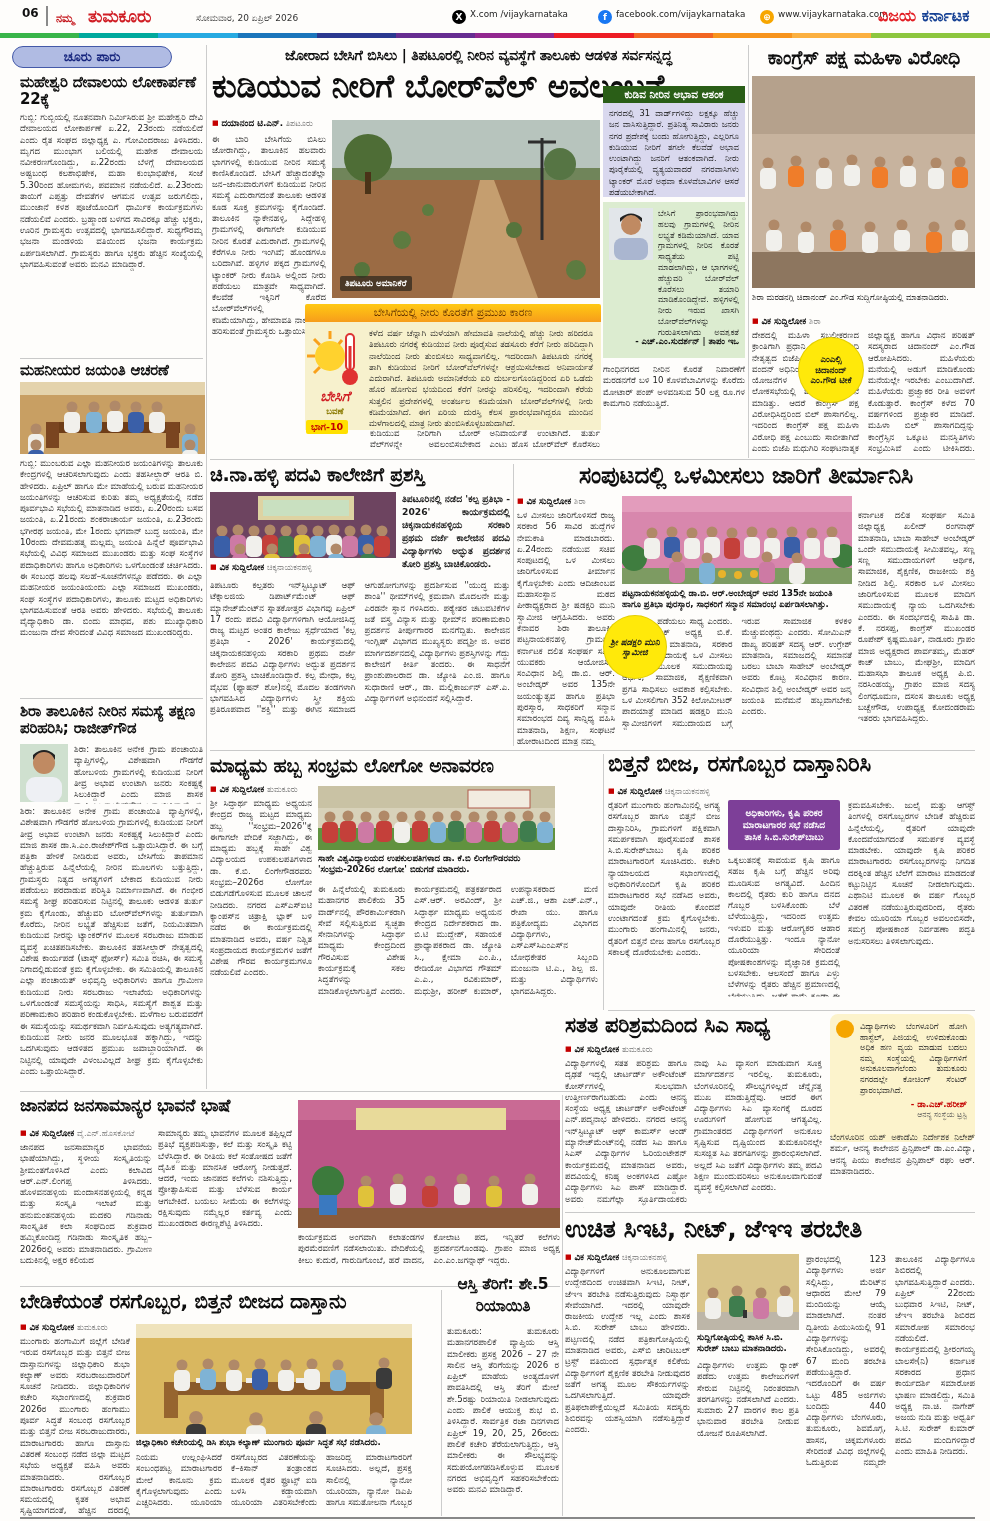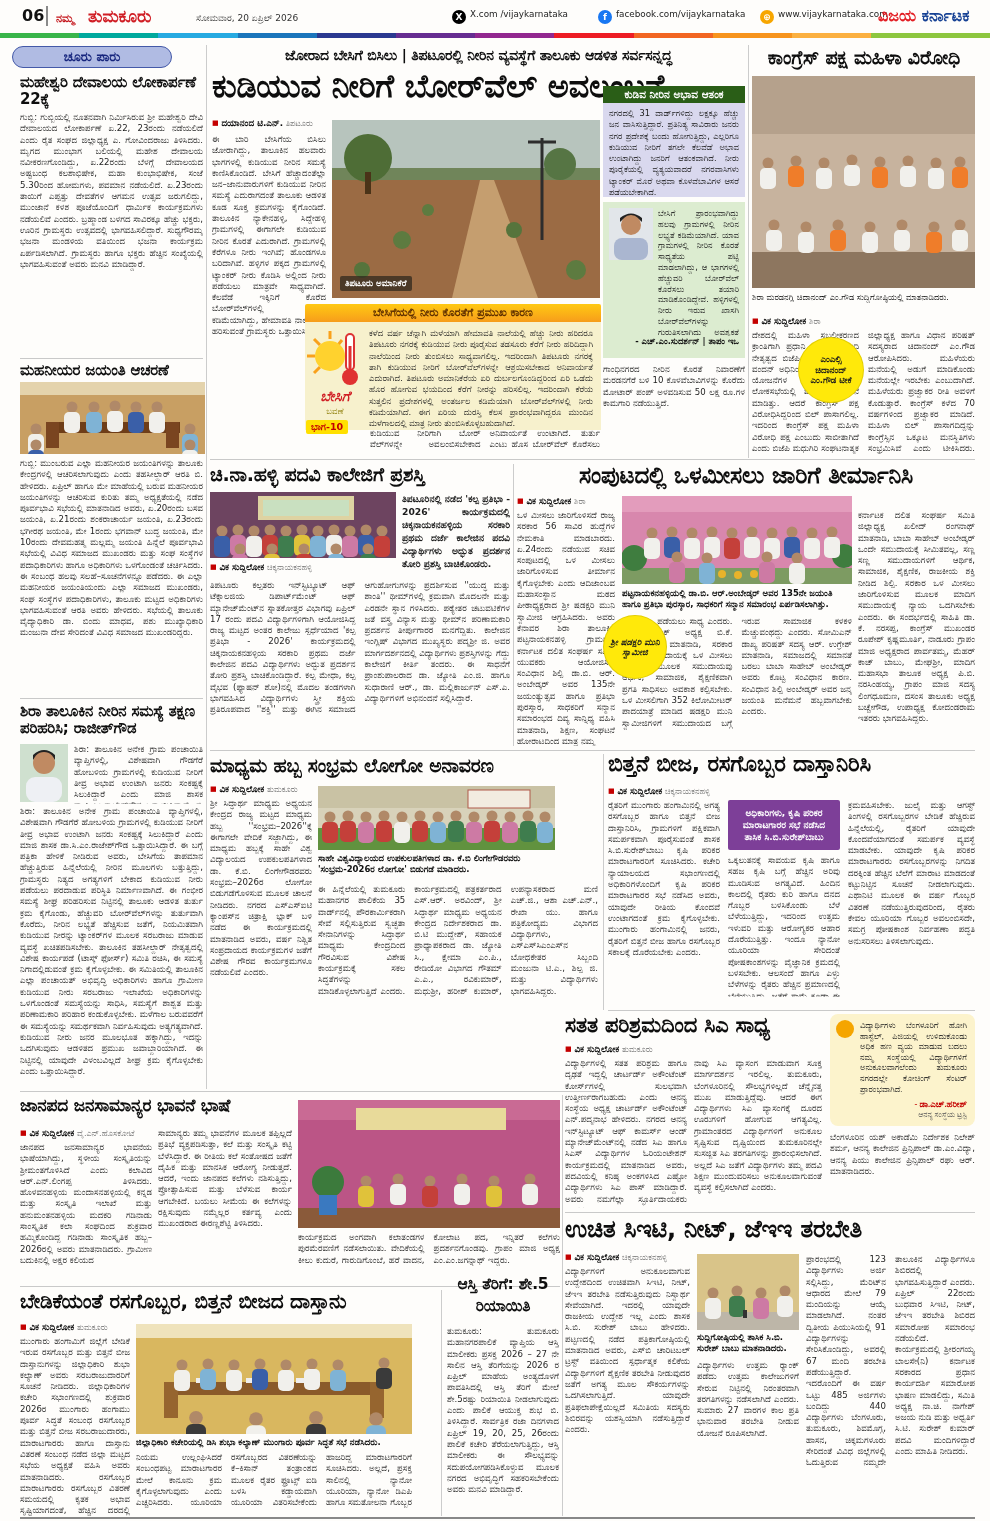--- a/index.html
+++ b/index.html
@@ -15,21 +15,21 @@
   .vline{position:absolute;width:1px;background:#cccccc;}
   .hline{position:absolute;height:1px;background:#c9c9c9;}
   .cols2{column-count:2;column-gap:9px;}
   .cols3{column-count:3;column-gap:9px;}
   .ycirc{border-radius:50%;background:#ffe90a;color:#1c1c1c;font-weight:700;text-align:center;display:flex;align-items:center;justify-content:center;font-size:8.6px;line-height:10.5px;padding:5px;box-sizing:border-box;box-shadow:0 0 0 1px #e3ce00;}
   .photo{display:block;background:#bbb;}
   .chip{position:absolute;background:rgba(45,38,28,.72);color:#fff;font-size:8.5px;font-weight:700;padding:2px 5px;border-radius:2px;}
   .sicon{display:inline-flex;width:14px;height:14px;border-radius:50%;color:#fff;font-size:9px;font-weight:700;align-items:center;justify-content:center;vertical-align:-3px;margin-right:4px;}
   .rainbow{position:absolute;left:0;top:33px;width:990px;height:5px;background:linear-gradient(90deg,#39b54a 0 8%,#00a99d 8% 16%,#27aae1 16% 24%,#1b75bb 24% 32%,#2b3990 32% 40%,#662d91 40% 48%,#92278f 48% 56%,#ed1c24 56% 64%,#f26522 64% 72%,#f7941d 72% 80%,#fbb040 80% 88%,#8dc63f 88% 100%);}
   .c-w{color:#f1f0ec}.c-o{color:#ef7d2a}.c-r{color:#c4403a}.c-g{color:#3f7d4e}.c-b{color:#3a5fa8}.c-p{color:#cd7aa4}.c-y{color:#e0c23a}.c-k{color:#3a3a3a}.c-c{color:#7fb3d5}
-  .reasonhead{background:linear-gradient(#ffc913,#f79d1b);color:#5f2f00;font-weight:700;font-size:11px;text-align:center;line-height:18px;border-radius:2px 2px 0 0;}
+  .reasonhead{background:linear-gradient(#ffc913,#f79d1b);color:#5f2f00;font-weight:400;font-size:11px;text-align:center;line-height:18px;border-radius:2px 2px 0 0;}
   .reasonbody{background:#f7f1cd;padding:6px 8px 6px 64px;}
   .sidehead{background:#2a5e17;color:#fff;font-weight:700;font-size:10.5px;text-align:center;line-height:17px;}
   .purplebox{background:#7d3f98;color:#fff;font-weight:700;font-size:9px;line-height:12px;text-align:center;padding:7px 5px;border-radius:2px;}
   .quotebox{background:#fcf3cc;border-radius:8px;padding:7px 8px 6px 8px;box-sizing:border-box;}
   .pill{background:#b0bbe3;border:1.5px solid #4459a8;border-radius:11px;color:#16257d;font-weight:700;font-size:13px;text-align:center;line-height:19px;}
 </style>
 </head>
 <body>
 
 <svg width="0" height="0" style="position:absolute" aria-hidden="true">
@@ -37,21 +37,21 @@
   <g id="prs">
         <circle cx="0" cy="-9" r="5.5" fill="#b08968"></circle>
         <rect x="-8" y="-4" width="16" height="21" rx="5" fill="currentColor"></rect>
       </g>
 </defs>
   </svg>
 
 <div class="page">
 
   <div class="abs" style="left:0;top:0;width:990px;height:33px;">
-    <span class="abs" style="left:22px;top:6px;font-size:16px;font-weight:700;color:#111;">06</span>
+    <span class="abs" style="left:22px;top:6px;font-size:12px;font-weight:700;color:#111;">06</span>
     <span class="abs" style="left:46px;top:6px;width:2px;height:20px;background:#8a8a8a;"></span>
     <span class="abs" style="left:56px;top:12px;font-size:11px;font-weight:700;color:#c4161c;">ನಮ್ಮ</span>
     <span class="abs" style="left:88px;top:6px;font-size:17px;font-weight:700;color:#d01e25;">ತುಮಕೂರು</span>
     <span class="abs" style="left:196px;top:13px;font-size:9px;color:#333;">ಸೋಮವಾರ, 20 ಏಪ್ರಿಲ್ 2026</span>
     <span class="abs" style="left:452px;top:9px;font-size:8.8px;color:#222;"><span class="sicon" style="background:#000;">X</span><span>X.com /vijaykarnataka</span></span>
     <span class="abs" style="left:598px;top:9px;font-size:8.8px;color:#222;"><span class="sicon" style="background:#1877f2;">f</span><span>facebook.com/vijaykarnataka</span></span>
     <span class="abs" style="left:760px;top:9px;font-size:8.8px;color:#222;"><span class="sicon" style="background:#f7a600;">⊕</span><span>www.vijaykarnataka.com</span></span>
     <span class="abs" style="left:878px;top:6px;font-size:16px;font-weight:700;">
       <span style="color:#e31e24;">ವಿಜಯ</span>
       <span style="color:#164194;">ಕರ್ನಾಟಕ</span>
@@ -135,21 +135,21 @@
         <line x1="8" y1="9" x2="14" y2="15"></line>
         <line x1="8" y1="43" x2="14" y2="37"></line>
         <line x1="36" y1="10" x2="32" y2="15"></line>
       </g>
     <circle cx="24" cy="26" r="15" fill="#ffd22e"></circle>
     <rect x="40" y="4" width="8" height="36" rx="4" fill="#fff" stroke="#d33" stroke-width="2"></rect>
     <rect x="42.5" y="16" width="3" height="28" fill="#e03131"></rect>
       <circle cx="44" cy="47" r="8" fill="#e03131"></circle>
   </svg>
   <div class="abs" style="left:304px;top:388px;width:62px;text-align:center;font-size:14px;font-weight:700;color:#d01e25;font-style:italic;">ಬೇಸಿಗೆ</div>
-  <div class="abs" style="left:304px;top:406px;width:62px;text-align:center;font-size:8.5px;font-weight:400;color:#8a7a00;">ಬವಣೆ</div>
+  <div class="abs" style="left:304px;top:406px;width:62px;text-align:center;font-size:8.5px;font-weight:700;color:#8a7a00;">ಬವಣೆ</div>
   <div class="abs" style="left:306px;top:420px;background:#ffe000;color:#c40000;font-weight:700;font-size:9.5px;padding:1px 5px;border-radius:2px;">ಭಾಗ-10</div>
   <div class="abs bt cols2" style="left:370px;top:428px;width:230px;height:30px;">ಕುಡಿಯುವ ನೀರಿಗಾಗಿ ಬೋರ್ ವೆಲ್‌ಗಳನ್ನೇ ಅವಲಂಬಿಸಬೇಕಾದ ಅನಿವಾರ್ಯತೆ ಉಂಟಾಗಿದೆ. ತುರ್ತು ಎಂಟು ಹೊಸ ಬೋರ್‌ವೆಲ್ ಕೊರೆಸಲು ಅನುಮೋದನೆ ಪಡೆದುಕೊಂಡಿದ್ದು, ಈಗಾಗಲೇ ನಾಲ್ಕು ಕೊಳವೆಬಾವಿ ಕೊರೆಯಲಾಗಿದೆ. ತಿಪಟೂರು ನಗರಕ್ಕೆ ನೀರು ಪೂರೈಸಲು 241 ಕೋಟಿ ವೆಚ್ಚದ ಬಾಗೂರು ನೀರನ್ನು ಪಡೆದುಕೊಳ್ಳಲಾಗುತ್ತಿದೆ. ನಗರದ ಆರು ಓವರ್ ಹೆಡ್ ಟ್ಯಾಂಕ್‌ಗಳನ್ನು ನೀರಿನ ಸಂಗ್ರಹಣೆಗೆ ಬಳಸಿಕೊಳ್ಳಲಾಗುತ್ತಿದ್ದು, ಇದರ ಒಟ್ಟು ಸಾಮರ್ಥ್ಯ 50 ಲಕ್ಷ ಲೀಟರ್ ಆಗಿದೆ.</div>
 
   <div class="abs sidehead" style="left:603px;top:86px;width:142px;">ಕುಡಿವ ನೀರಿನ ಅಭಾವ ಆತಂಕ</div>
   <div class="abs bt" style="left:603px;top:103px;width:142px;height:94px;background:#d9d8ee;padding:5px 6px;box-sizing:border-box;font-size:8.3px;">ನಗರದಲ್ಲಿ 31 ವಾರ್ಡ್‌ಗಳಿದ್ದು ಲಕ್ಷಕ್ಕೂ ಹೆಚ್ಚು ಜನ ವಾಸಿಸುತ್ತಿದ್ದಾರೆ. ಪ್ರತಿನಿತ್ಯ ಸಾವಿರಾರು ಜನರು ನಗರ ಪ್ರದೇಶಕ್ಕೆ ಬಂದು ಹೋಗುತ್ತಿದ್ದು, ಎಲ್ಲರಿಗೂ ಕುಡಿಯುವ ನೀರಿಗೆ ತಗಲೇ ಕೆಲವೆಡೆ ಅಭಾವ ಉಂಟಾಗಿದ್ದು ಜನರಿಗೆ ಆತಂಕವಾಗಿದೆ. ನೀರು ಪೂರೈಕೆಯಲ್ಲಿ ವ್ಯತ್ಯಯವಾದರೆ ನಗರವಾಸಿಗಳು ಟ್ಯಾಂಕರ್ ಮೊರೆ ಅಥವಾ ಕೊಳವೆಬಾವಿಗಳ ಆಸರೆ ಪಡೆಯಬೇಕಾಗಿದೆ.</div>
   <div class="abs" style="left:603px;top:202px;width:142px;height:156px;background:#dcecd0;padding:6px;box-sizing:border-box;">
     <svg class="photo" width="44" height="52" viewBox="0 0 44 52" style="float:left;margin:0 5px 3px 0;">
       <rect width="44" height="52" fill="#e2e6ea"></rect>
         <path d="M11 14 Q22 3 33 14 L33 10 Q22 1 11 10 Z" fill="#222"></path>
         <circle cx="22" cy="17" r="10" fill="#c08a62"></circle>
@@ -301,21 +301,21 @@
     <div class="bt" style="height:142px;">ಒಕ್ಕಲುತನಕ್ಕೆ ಸಾವಯವ ಕೃಷಿ ಹಾಗೂ ಸಹಜ ಕೃಷಿ ಬಗ್ಗೆ ಹೆಚ್ಚಿನ ಅರಿವು ಮೂಡಿಸುವ ಅಗತ್ಯವಿದೆ. ಹಿಂದಿನ ಕಾಲದಲ್ಲಿ ರೈತರು ಕುರಿ ಹಾಗೂ ದನದ ಗೊಬ್ಬರ ಬಳಸಿಕೊಂಡು ಬೆಳೆ ಬೆಳೆಯುತ್ತಿದ್ದು, ಇದರಿಂದ ಉತ್ತಮ ಇಳುವರಿ ಮತ್ತು ಆರೋಗ್ಯಕರ ಆಹಾರ ದೊರೆಯುತ್ತಿತ್ತು. ಇಂದೂ ನ್ಯಾನೋ ಯೂರಿಯಾ ಸೇರಿದಂತೆ ಪೋಷಕಾಂಶಗಳನ್ನು ವೈಜ್ಞಾನಿಕ ಕ್ರಮದಲ್ಲಿ ಬಳಸಬೇಕು. ಆಲಸಂದೆ ಹಾಗೂ ಎಳ್ಳು ಬೆಳೆಗಳನ್ನು ರೈತರು ಹೆಚ್ಚಿನ ಪ್ರಮಾಣದಲ್ಲಿ ಬೆಳೆಯುತ್ತಿದ್ದು, ಜತೆಗೆ ಸಾಮೆ ಕೂಡಾ ಈ ಭಾಗದ ಬೆಳೆಯುತ್ತಿದ್ದಾರೆ. ಈ ಹಿನ್ನೆಲೆಯಲ್ಲಿ ಆಗತ್ಯ ಬಿತ್ತನೆ ಬೀಜ ಮತ್ತು ರಸಗೊಬ್ಬರ ಮುಂಚಿತವಾಗಿ ದಾಸ್ತಾನಿರಿಸುವುದು ಆವಶ್ಯಕ ಎಂದರು.</div>
   </div>
   <div class="abs bt" style="left:848px;top:800px;width:127px;height:208px;">ಕ್ರಮವಹಿಸಬೇಕು. ಜುಲೈ ಮತ್ತು ಆಗಸ್ಟ್ ತಿಂಗಳಲ್ಲಿ ರಸಗೊಬ್ಬರಗಳ ಬೇಡಿಕೆ ಹೆಚ್ಚಿರುವ ಹಿನ್ನೆಲೆಯಲ್ಲಿ, ರೈತರಿಗೆ ಯಾವುದೇ ಕೊಂದವೆಯಾಗದಂತೆ ಸಮರ್ಪಕ ವ್ಯವಸ್ಥೆ ಮಾಡಬೇಕು. ಯಾವುದೇ ಕೃಷಿ ಪರಿಕರ ಮಾರಾಟಗಾರರು ರಸಗೊಬ್ಬರಗಳನ್ನು ನಿಗದಿತ ದರಕ್ಕಿಂತ ಹೆಚ್ಚಿನ ಬೆಲೆಗೆ ಮಾರಾಟ ಮಾಡದಂತೆ ಕಟ್ಟುನಿಟ್ಟಿನ ಸೂಚನೆ ನೀಡಲಾಗುವುದು. ಎಥಾನಿಟಿ ಮೂಲಕ ಈ ವರ್ಷ ಗೊಬ್ಬರ ವಿತರಣೆ ನಡೆಯುತ್ತಿರುವುದರಿಂದ, ರೈತರು ಕೇವಲ ಯೂರಿಯಾ ಗೊಬ್ಬರ ಅವಲಂಬಿಸದೇ, ಸಮಗ್ರ ಪೋಷಕಾಂಶ ನಿರ್ವಹಣಾ ಪದ್ಧತಿ ಅನುಸರಿಸಲು ತಿಳಿಸಲಾಗುವುದು.</div>
 
   <div class="hline" style="left:608px;top:1010px;width:367px;"></div>
 
   <div class="abs hl" style="left:565px;top:1014px;width:258px;font-size:21px;">ಸತತ ಪರಿಶ್ರಮದಿಂದ ಸಿಎ ಸಾಧ್ಯ</div>
   <div class="abs byline" style="left:565px;top:1044px;">
     <span class="sq">■</span> <b>ವಿಕ ಸುದ್ದಿಲೋಕ</b> <span class="loc">ತುಮಕೂರು</span>
   </div>
-  <div class="abs quotebox" style="left:830px;top:1014px;width:145px;height:112px;font-family:Liberation Serif, serif;">
+  <div class="abs quotebox" style="left:830px;top:1014px;width:145px;height:128px;">
     <span style="position:absolute;left:6px;top:6px;width:18px;height:18px;border-radius:50%;background:#f5a500;display:inline-block;"></span>
     <div class="bt" style="font-size:8.2px;line-height:10.6px;height:78px;padding-left:22px;">ವಿದ್ಯಾರ್ಥಿಗಳು ಬೆಂಗಳೂರಿಗೆ ಹೋಗಿ ಹಾಸ್ಟೆಲ್, ಪಿಜಿಯಲ್ಲಿ ಉಳಿದುಕೊಂಡು ಅಧಿಕ ಹಣ ವ್ಯಯ ಮಾಡುವ ಬದಲು ನಮ್ಮ ಸಂಸ್ಥೆಯಲ್ಲಿ ವಿದ್ಯಾರ್ಥಿಗಳಿಗೆ ಅನುಕೂಲವಾಗಲೆಂದು ತುಮಕೂರು ನಗರದಲ್ಲೇ ಕೋಚಿಂಗ್ ಸೆಂಟರ್ ಪ್ರಾರಂಭವಾಗಿದೆ.</div>
     <div style="font-size:8.6px;font-weight:700;color:#c40000;text-align:right;">- ಡಾ.ಎಚ್.ಹರೀಶ್</div>
     <div style="font-size:7.6px;color:#555;text-align:right;">ಆನನ್ಯ ಸಂಸ್ಥೆಯ ಟ್ರಸ್ಟಿ</div>
   </div>
   <div class="abs bt" style="left:565px;top:1058px;width:122px;height:150px;">ವಿದ್ಯಾರ್ಥಿಗಳಲ್ಲಿ ಸತತ ಪರಿಶ್ರಮ ಹಾಗೂ ದೃಢತೆ ಇದ್ದಲ್ಲಿ ಚಾರ್ಟರ್ಡ್ ಅಕೌಂಟೆಂಟ್ ಕೋರ್ಸ್‌ಗಳಲ್ಲಿ ಸುಲಭವಾಗಿ ಉತ್ತೀರ್ಣರಾಗಬಹುದು ಎಂದು ಆನನ್ಯ ಸಂಸ್ಥೆಯ ಅಧ್ಯಕ್ಷ ಚಾರ್ಟರ್ಡ್ ಅಕೌಂಟೆಂಟ್ ಎನ್.ಪದ್ಮನಾಭ ಹೇಳಿದರು. ನಗರದ ಆನನ್ಯ ಇನ್‌ಸ್ಟಿಟ್ಯೂಟ್ ಆಫ್ ಕಾಮರ್ಸ್ ಆಂಡ್ ಮ್ಯಾನೇಜ್‌ಮೆಂಟ್‌ನಲ್ಲಿ ನಡೆದ ಸಿಎ ಹಾಗೂ ಸಿಎಸ್ ವಿದ್ಯಾರ್ಥಿಗಳ ಓರಿಯಂಟೇಶನ್ ಕಾರ್ಯಕ್ರಮದಲ್ಲಿ ಮಾತನಾಡಿದ ಅವರು, ಪದವಿಯಲ್ಲಿ ಕನಿಷ್ಠ ಅಂಕಗಳಿಸಿದ ಎಷ್ಟೋ ವಿದ್ಯಾರ್ಥಿಗಳು ಸಿಎ ಪಾಸ್ ಮಾಡಿದ್ದಾರೆ. ಅವರು ನಮಗೆಲ್ಲಾ ಸ್ಫೂರ್ತಿದಾಯಕರು ಎಂದರು.</div>
   <div class="abs bt" style="left:694px;top:1058px;width:128px;height:150px;">ನಾವು ಸಿಎ ವ್ಯಾಸಂಗ ಮಾಡುವಾಗ ಸೂಕ್ತ ಮಾರ್ಗದರ್ಶನ ಇರಲಿಲ್ಲ. ತುಮಕೂರು, ಬೆಂಗಳೂರಿನಲ್ಲಿ ಸೌಲಭ್ಯಗಳಿಲ್ಲದೆ ಚೆನ್ನೈನತ್ತ ಮುಖ ಮಾಡುತ್ತಿದ್ದೆವು. ಆದರೆ ಈಗ ವಿದ್ಯಾರ್ಥಿಗಳು ಸಿಎ ವ್ಯಾಸಂಗಕ್ಕೆ ದೂರದ ಊರುಗಳಿಗೆ ಹೋಗುವ ಆಗತ್ಯವಿಲ್ಲ. ಗ್ರಾಮಾಂತರದ ವಿದ್ಯಾರ್ಥಿಗಳಿಗೆ ಅನುಕೂಲ ಸೃಷ್ಟಿಸುವ ದೃಷ್ಟಿಯಿಂದ ತುಮಕೂರಿನಲ್ಲೇ ಸುಸಜ್ಜಿತ ಸಿಎ ತರಗತಿಗಳನ್ನು ಪ್ರಾರಂಭಿಸಲಾಗಿದೆ. ಅಲ್ಲದೆ ಸಿಎ ಜತೆಗೆ ವಿದ್ಯಾರ್ಥಿಗಳು ತಮ್ಮ ಪದವಿ ಶಿಕ್ಷಣ ಮುಂದುವರಿಸಲು ಅನುಕೂಲವಾಗುವಂತೆ ವ್ಯವಸ್ಥೆ ಕಲ್ಪಿಸಲಾಗಿದೆ ಎಂದರು.</div>
   <div class="abs bt" style="left:830px;top:1132px;width:145px;height:76px;">ಬೆಂಗಳೂರಿನ ಯಶ್ ಅಕಾಡೆಮಿ ನಿರ್ದೇಶಕ ನಿಲೇಶ್ ಶರ್ಮ, ಆನನ್ಯ ಕಾಲೇಜಿನ ಪ್ರಿನ್ಸಿಪಾಲ್ ಡಾ.ಎಂ.ವಿದ್ಯಾ, ಆನನ್ಯ ಪಿಯು ಕಾಲೇಜಿನ ಪ್ರಿನ್ಸಿಪಾಲ್ ರಘು ಆರ್. ಮಾತನಾಡಿದರು.</div>
 
   <div class="hline" style="left:20px;top:1091px;width:580px;"></div>

